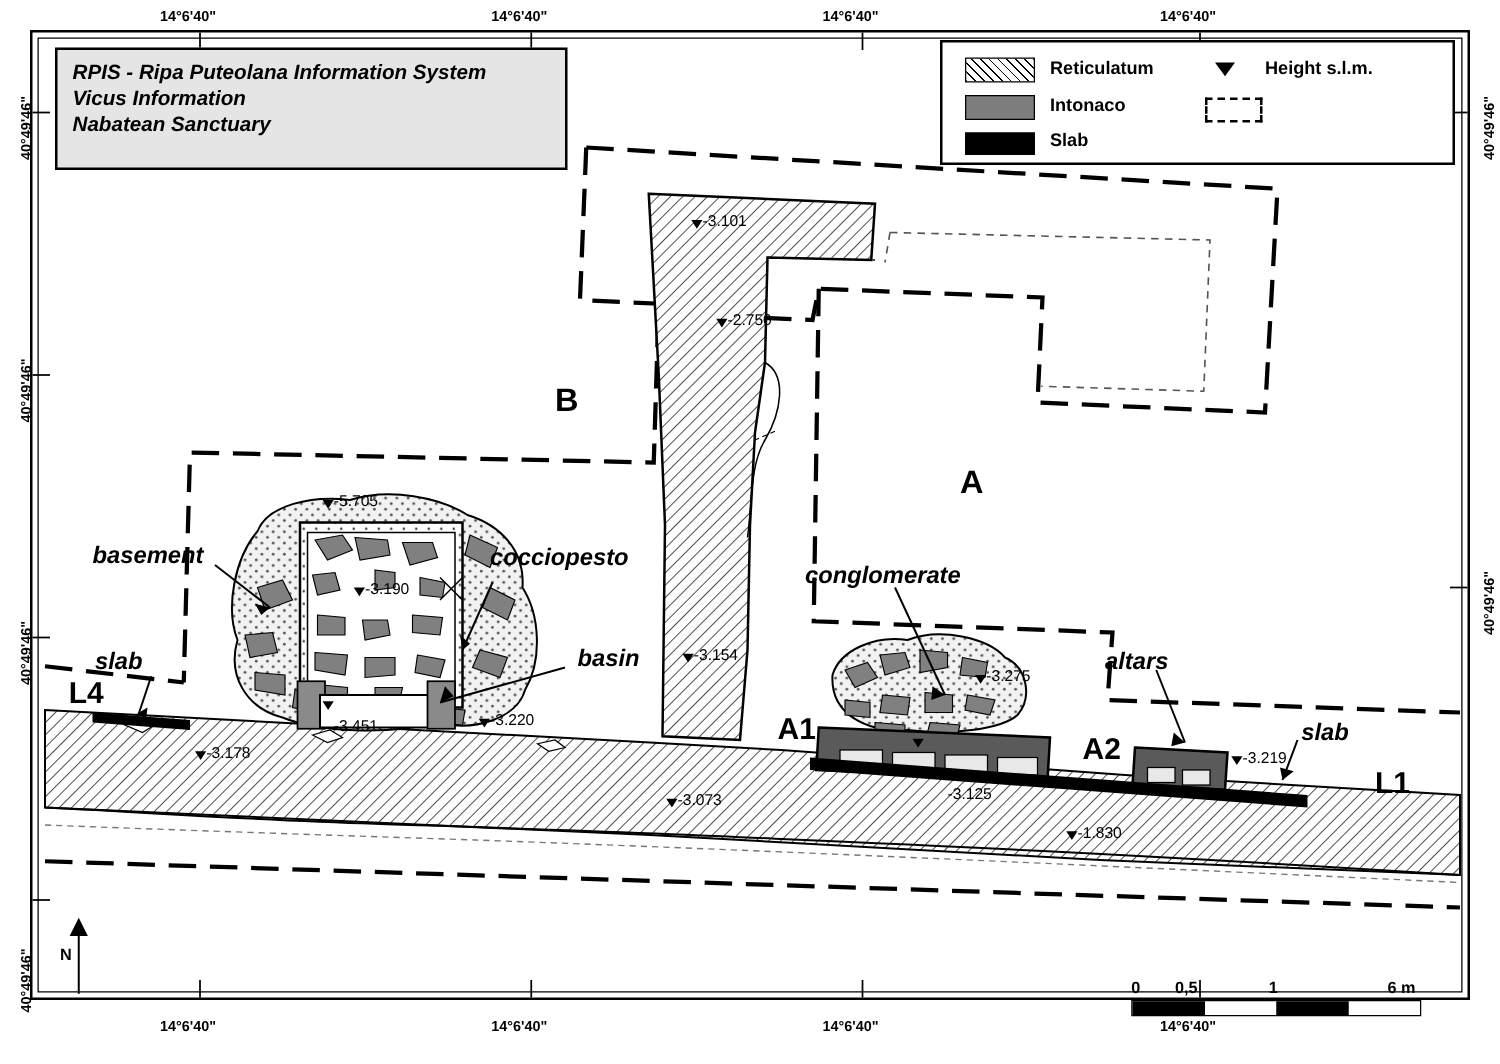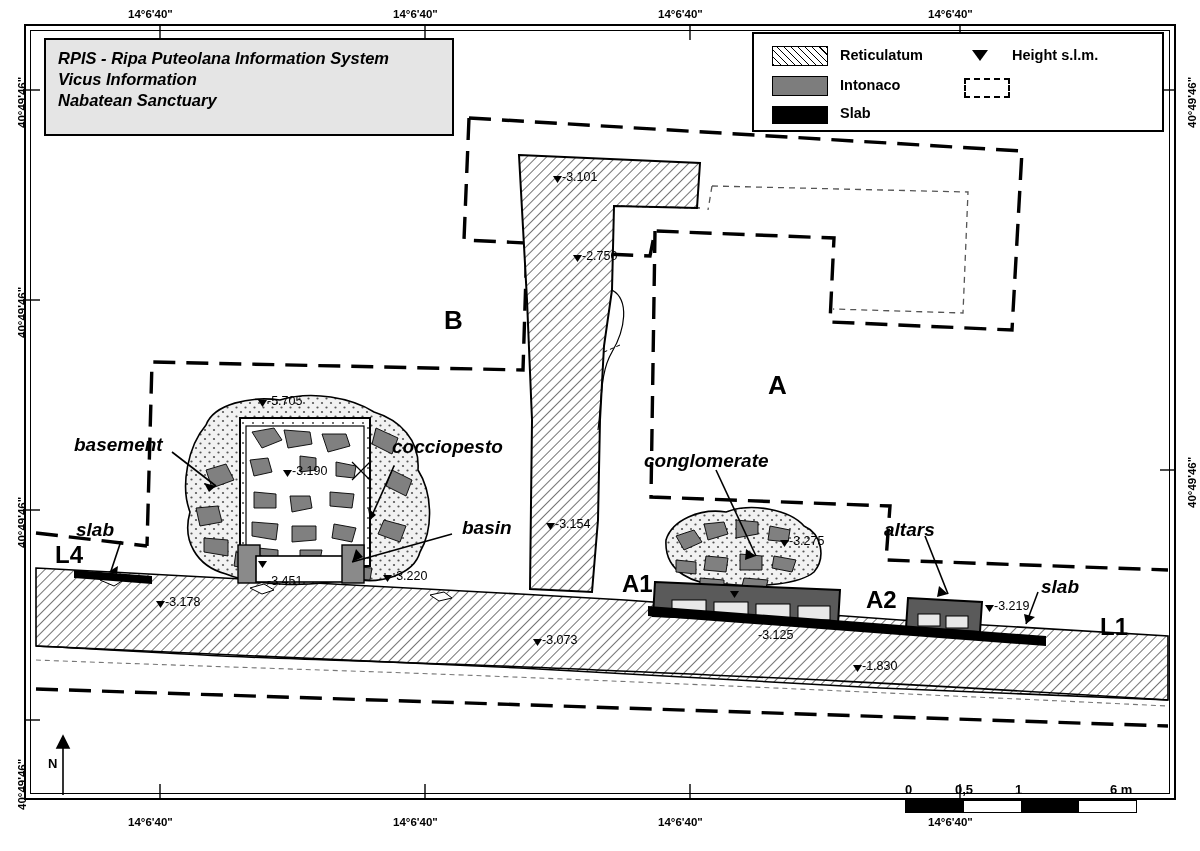--- a/index.html
+++ b/index.html
@@ -306,21 +306,21 @@
   <div class="h" style="left:165px;top:595px;">-3.178</div>
   <div class="h" style="left:542px;top:633px;">-3.073</div>
   <div class="h" style="left:789px;top:534px;">-3.275</div>
   <div class="h" style="left:758px;top:585px;margin-top:43px;">-3.125</div>
   <div class="h" style="left:994px;top:599px;">-3.219</div>
   <div class="h" style="left:862px;top:659px;">-1.830</div>
 
   <div class="scalewrap">
     <div class="scale-nums">
       <span style="left:0px;">0</span>
-      <span style="left:50px;">0,5</span>
+      <span style="left:35px;">0,5</span>
       <span style="left:110px;">1</span>
       <span style="left:205px;">6 m</span>
     </div>
     <div class="scale-bar">
       <i class="on" style="width:25%"></i>
       <i style="width:25%"></i>
       <i class="on" style="width:25%"></i>
       <i style="width:25%"></i>
     </div>
   </div>

